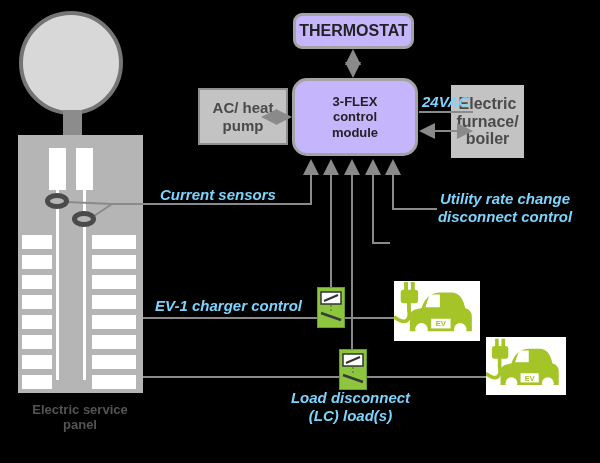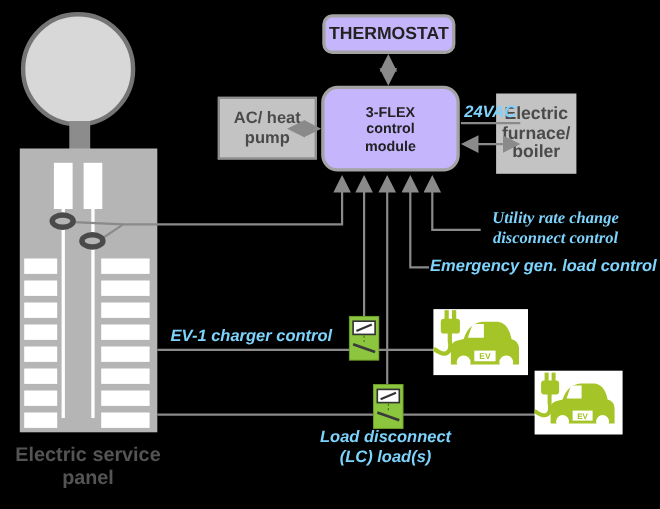--- a/index.html
+++ b/index.html
@@ -25,21 +25,21 @@
   .wire-bar{position:absolute;background:#ffffff;width:17px;height:42px;top:13px;}
   .wire-thin{position:absolute;background:#ffffff;width:3px;top:55px;height:190px;}
   .sensor{
     position:absolute;width:24px;height:16px;border-radius:50%;
     border:5px solid #4a4a4a;background:#b5b5b5;box-sizing:border-box;z-index:2;
   }
   .breaker-col{position:absolute;top:100px;}
   .breaker{background:#ffffff;margin-bottom:6px;height:14px;}
   .panel-label{
     left:10px;top:403px;width:140px;text-align:center;
-    font-weight:bold;font-size:18px;line-height:1.15;color:#545454;white-space:pre-line;
+    font-weight:bold;font-size:13px;line-height:1.15;color:#545454;white-space:pre-line;
   }
   
   .green-box{
     background:#c4b5fd;border:3px solid #a3a3a3;color:#222222;font-weight:bold;
     display:flex;align-items:center;justify-content:center;text-align:center;
     box-sizing:border-box;
   }
   .thermostat{left:293px;top:13px;width:121px;height:36px;border-radius:9px;font-size:16px;}
   .module{left:292px;top:78px;width:126px;height:78px;border-radius:15px;font-size:13px;line-height:1.18;white-space:pre-line;}
   
@@ -50,21 +50,21 @@
   }
   .ac-box{left:182px;top:88px;width:90px;height:57px;border:2px solid #8f8f8f;font-size:15px;line-height:1.15;margin-left:16px;}
   .furnace-box{left:451px;top:85px;width:73px;height:73px;font-size:16px;line-height:1.12;}
   
   .note{
     color:#7dd3fc;font-style:italic;font-weight:bold;font-size:15px;
     white-space:pre-line;line-height:1.2;
   }
   .note-24vac{left:422px;top:93px;}
   .note-sensors{left:160px;top:186px;}
-  .note-utility{left:437px;top:190px;width:136px;text-align:center;font-family:Liberation Serif, serif;}
+  .note-utility{left:437px;top:190px;width:136px;text-align:center;}
   .note-emergency{left:391px;top:233px;width:210px;}
   .note-ev1{left:155px;top:297px;}
   .note-ev2{left:163px;top:359px;}
   .note-load{left:278px;top:389px;width:145px;text-align:center;}
   
   .car-box{background:#ffffff;}
   .car-1{left:394px;top:281px;width:86px;height:60px;}
   .car-2{left:486px;top:337px;width:80px;height:58px;}
   svg{display:block;}
   #wires{left:0;top:0;z-index:1;}
@@ -144,23 +144,23 @@
 control
 module</div>
 
   <div class="abs gray-box ac-box">AC/ heat
 pump</div>
   <div class="abs gray-box furnace-box">Electric
 furnace/
 boiler</div>
 
   <div class="abs note note-24vac">24VAC</div>
+  <div class="abs note note-sensors">Current sensors</div>
   <div class="abs note note-utility">Utility rate change
 disconnect control</div>
-  <div class="abs note note-emergency">Emergency gen. load control</div>
   <div class="abs note note-ev1">EV-1 charger control</div>
   <div class="abs note note-load">Load  disconnect
 (LC) load(s)</div>
 
   <svg class="abs" style="left:317px;top:287px;z-index:2;" width="28" height="41" viewBox="0 0 28 41">
     <rect x="0.5" y="0.5" width="27" height="40" fill="#8cc63e" stroke="#6d9b2a"></rect>
     <rect x="4" y="5" width="20" height="12" fill="#ffffff" stroke="#333333" stroke-width="1.5"></rect>
     <line x1="7" y1="14" x2="21" y2="8" stroke="#333333" stroke-width="2"></line>
     <line x1="14" y1="18" x2="14" y2="26" stroke="#4d6b1e" stroke-width="1" stroke-dasharray="2,2"></line>
     <line x1="4" y1="26" x2="24" y2="33" stroke="#3a3a3a" stroke-width="2.5"></line>

